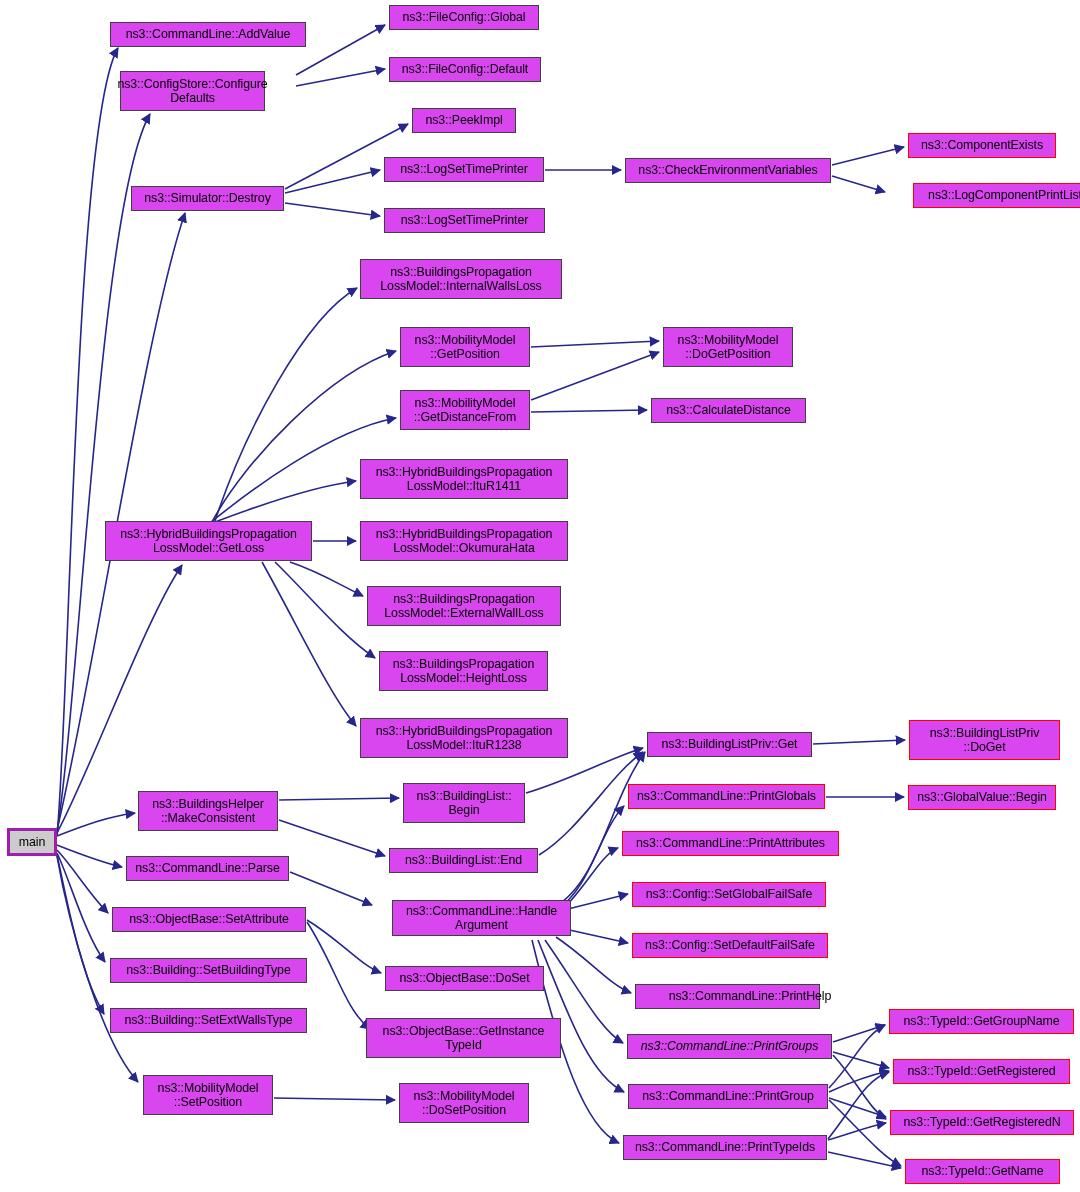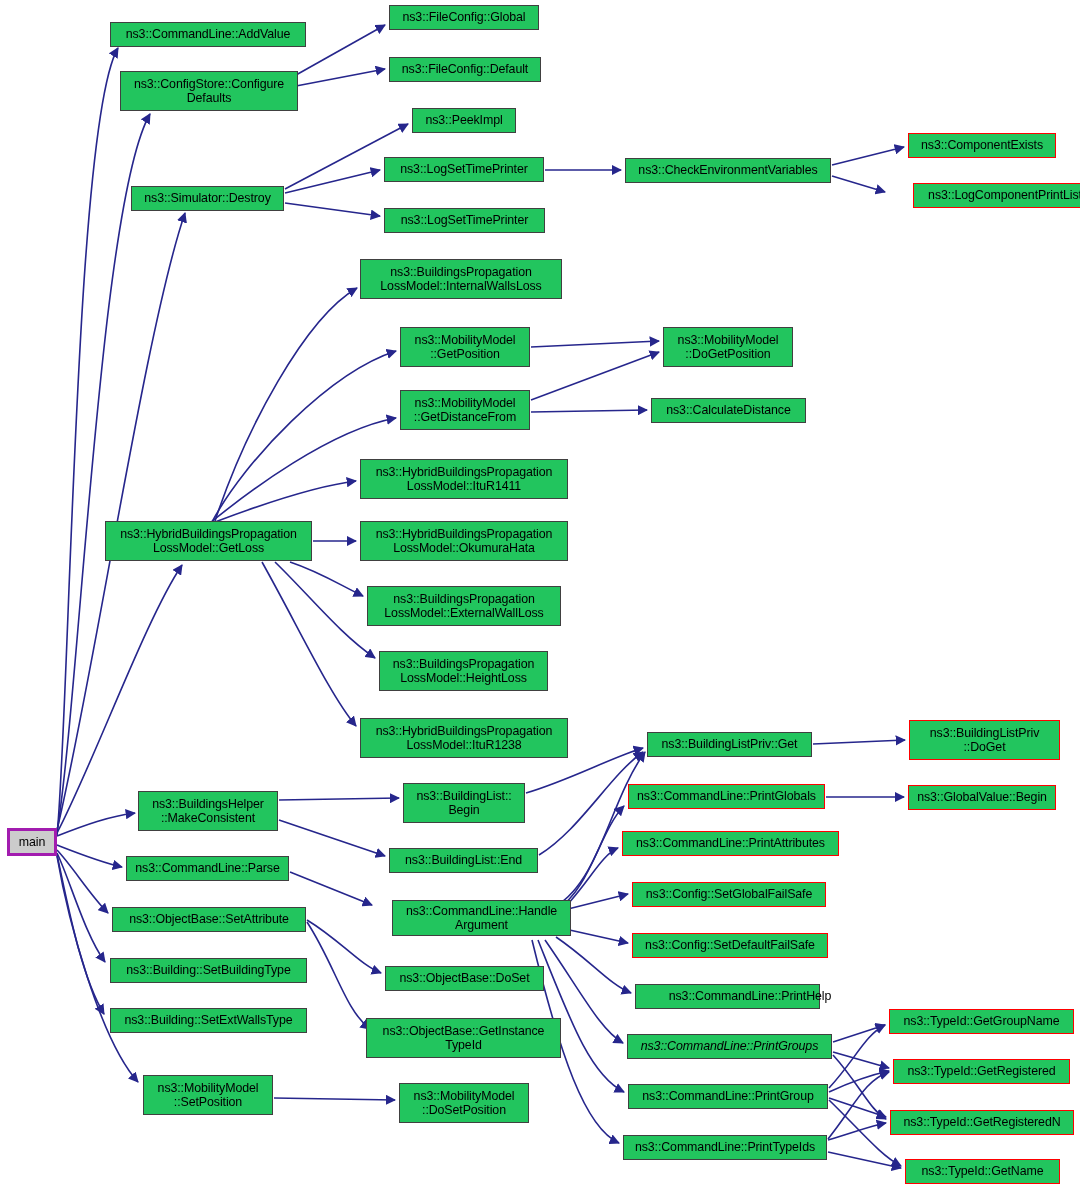--- a/index.html
+++ b/index.html
@@ -3,21 +3,21 @@
 <meta charset="utf-8">
 <style>
   html,body{margin:0;padding:0;background:#ffffff;}
   body{font-family:"Liberation Sans","DejaVu Sans",sans-serif;}
   #canvas{position:relative;width:1080px;height:1192px;background:#ffffff;overflow:hidden;}
   #edges{position:absolute;left:0;top:0;width:1080px;height:1192px;}
   .node{
     position:absolute;
     box-sizing:border-box;
     border:1px solid #404040;
-    background:#22c55e;
+    background:#d946ef;
     color:#000000;
     font-size:12.4px;
     line-height:14.5px;
     display:flex;
     align-items:center;
     justify-content:center;
     text-align:center;
     white-space:pre-line;
     letter-spacing:-0.1px;
     z-index:5;
@@ -91,21 +91,21 @@
         <path d="M 829 1092 C 855 1080 870 1075 889 1071" marker-end="url(#arrow)"></path>
         <path d="M 829 1098 L 886 1117" marker-end="url(#arrow)"></path>
         <path d="M 829 1100 C 860 1130 880 1155 901 1166" marker-end="url(#arrow)"></path>
         <path d="M 828 1139 C 855 1105 865 1080 889 1072" marker-end="url(#arrow)"></path>
         <path d="M 828 1140 C 855 1132 870 1126 886 1123" marker-end="url(#arrow)"></path>
         <path d="M 828 1152 L 901 1168" marker-end="url(#arrow)"></path>
       </g>
   </svg>
 <div class="node current" style="left: 7px; top: 828px; width: 50px; height: 28px;">main</div>
     <div class="node" style="left: 110px; top: 22px; width: 196px; height: 25px;">ns3::CommandLine::AddValue</div>
-    <div class="node" style="left: 120px; top: 71px; width: 178px; height: 40px;">ns3::ConfigStore::Configure
+    <div class="node" style="left: 120px; top: 71px; width: 145px; height: 40px;">ns3::ConfigStore::Configure
 Defaults</div>
     <div class="node" style="left: 389px; top: 5px; width: 150px; height: 25px;">ns3::FileConfig::Global</div>
     <div class="node" style="left: 389px; top: 57px; width: 152px; height: 25px;">ns3::FileConfig::Default</div>
     <div class="node" style="left: 131px; top: 186px; width: 153px; height: 25px;">ns3::Simulator::Destroy</div>
     <div class="node" style="left: 412px; top: 108px; width: 104px; height: 25px;">ns3::PeekImpl</div>
     <div class="node" style="left: 384px; top: 157px; width: 160px; height: 25px;">ns3::LogSetTimePrinter</div>
     <div class="node" style="left: 384px; top: 208px; width: 161px; height: 25px;">ns3::LogSetTimePrinter</div>
     <div class="node" style="left: 625px; top: 158px; width: 206px; height: 25px;">ns3::CheckEnvironmentVariables</div>
     <div class="node red" style="left: 908px; top: 133px; width: 148px; height: 25px;">ns3::ComponentExists</div>
     <div class="node red" style="left: 889px; top: 183px; width: 184px; height: 25px; margin-left: 24px;">ns3::LogComponentPrintList</div>

